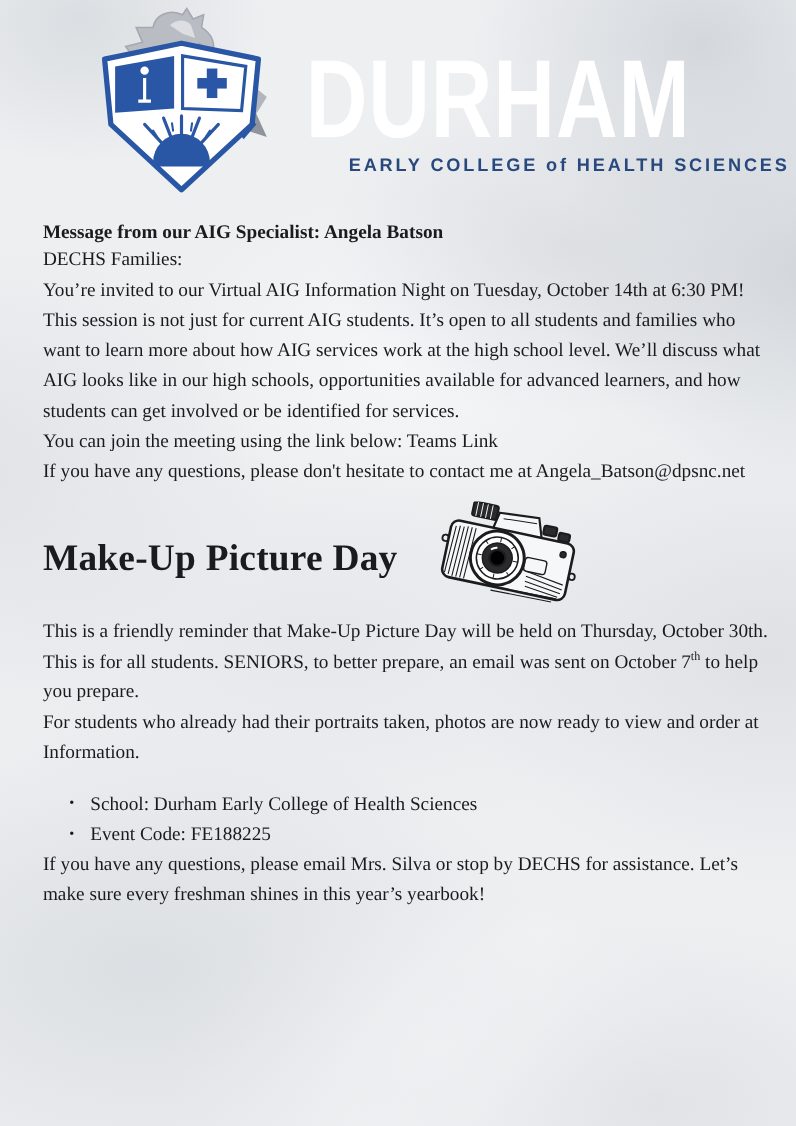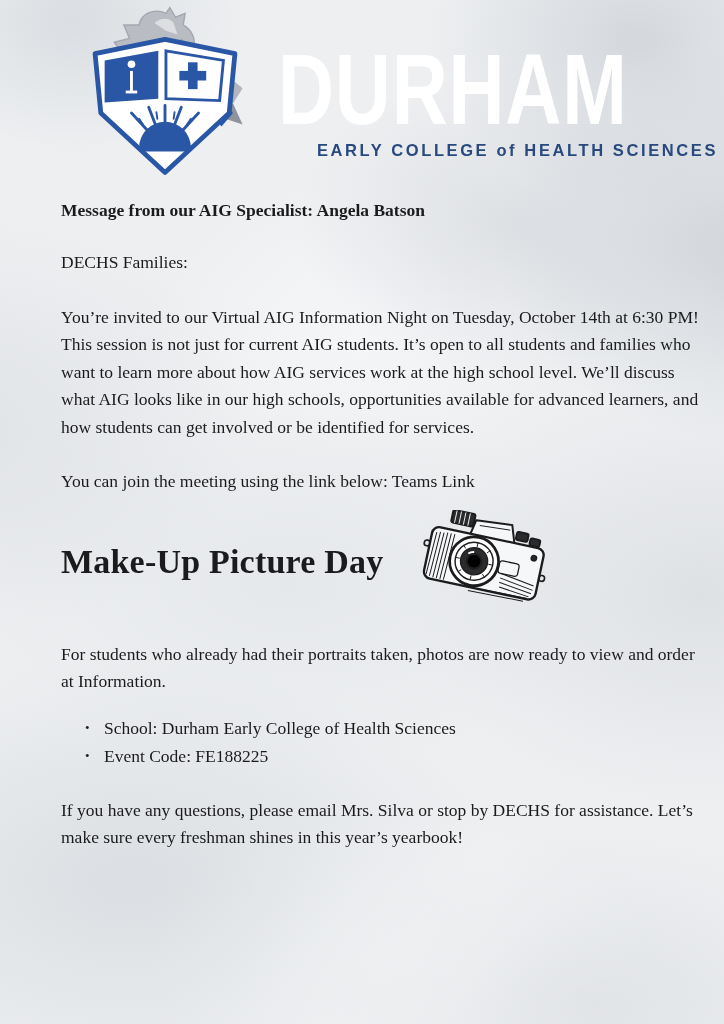--- a/index.html
+++ b/index.html
@@ -48,29 +48,28 @@
     font-family: "Liberation Sans", sans-serif;
     font-weight: 700;
     font-size: 16.5px;
     letter-spacing: 2.6px;
     color: #28497e;
     white-space: nowrap;
     text-align: right;
   }
 
   
-  .content { padding: 0 24px 0 61px; }
+  .content { padding: 0 24px 0 39px; }
   .msg-heading {
     margin-top: 15px;
     font-size: 17.5px;
     font-weight: 700;
     line-height: 24px;
   }
   p.body-text {
-    margin-top: 27px;
     font-size: 17.5px;
     line-height: 27.5px;
     max-width: 660px;
   }
   a.doc-link { color: #1b1b1d; text-underline-offset: 2px; cursor: pointer; }
   sup.sup { font-size: 11px; line-height: 0; vertical-align: super; }
 
   
   .pd-heading-row {
     margin-top: 14px;
@@ -170,20 +169,21 @@
   <div class="content">
 
     <div class="msg-heading">Message from our AIG Specialist: Angela Batson</div>
 
     <p class="body-text">DECHS Families:</p>
 
     <p class="body-text">You’re invited to our Virtual AIG Information Night on Tuesday, October 14th at 6:30 PM! This session is not just for current AIG students. It’s open to all students and families who want to learn more about how AIG services work at the high school level. We’ll discuss what AIG looks like in our high schools, opportunities available for advanced learners, and how students can get involved or be identified for services.</p>
 
     <p class="body-text"><span>You can join the meeting using the link below: </span><a class="doc-link">Teams Link</a></p>
 
+    <p class="body-text">If you have any questions, please don't hesitate to contact me at Angela_Batson@dpsnc.net</p>
 
     <div class="pd-heading-row">
       <div class="pd-heading">Make-Up Picture Day</div>
 
       <svg class="camera" viewBox="0 0 150 115" aria-hidden="true">
         <g transform="rotate(12 75 58)" stroke="#1c1c1e" fill="none" stroke-width="2.2">
 
           <circle cx="9" cy="50" r="3.2" stroke-width="1.8"></circle>
           <circle cx="141" cy="62" r="3.2" stroke-width="1.8"></circle>
 
@@ -218,20 +218,21 @@
           </g>
           <circle cx="64" cy="59" r="15" fill="#2b2b2d" stroke-width="1.5"></circle>
           <circle cx="64" cy="59" r="8" fill="#000000"></circle>
           <path d="M56 52 A10 10 0 0 1 62 49" stroke="#ffffff" stroke-width="2"></path>
 
           <circle cx="128" cy="42" r="3" stroke-width="1.5" fill="#2b2b2d"></circle>
         </g>
       </svg>
     </div>
 
+    <p class="body-text"><span>This is a friendly reminder that Make-Up Picture Day will be held on Thursday, October 30th. This is for all students. SENIORS, to better prepare, an email was sent on October 7</span><sup class="sup">th</sup><span> to help you prepare.</span></p>
 
     <p class="body-text"><span>For students who already had their portraits taken, photos are now ready to view and order at </span><a class="doc-link">Information</a><span>.</span></p>
 
     <ul class="pd-list">
       <li>School: Durham Early College of Health Sciences</li>
       <li>Event Code: FE188225</li>
     </ul>
 
     <p class="body-text">If you have any questions, please email Mrs. Silva or stop by DECHS for assistance. Let’s make sure every freshman shines in this year’s yearbook!</p>
 

